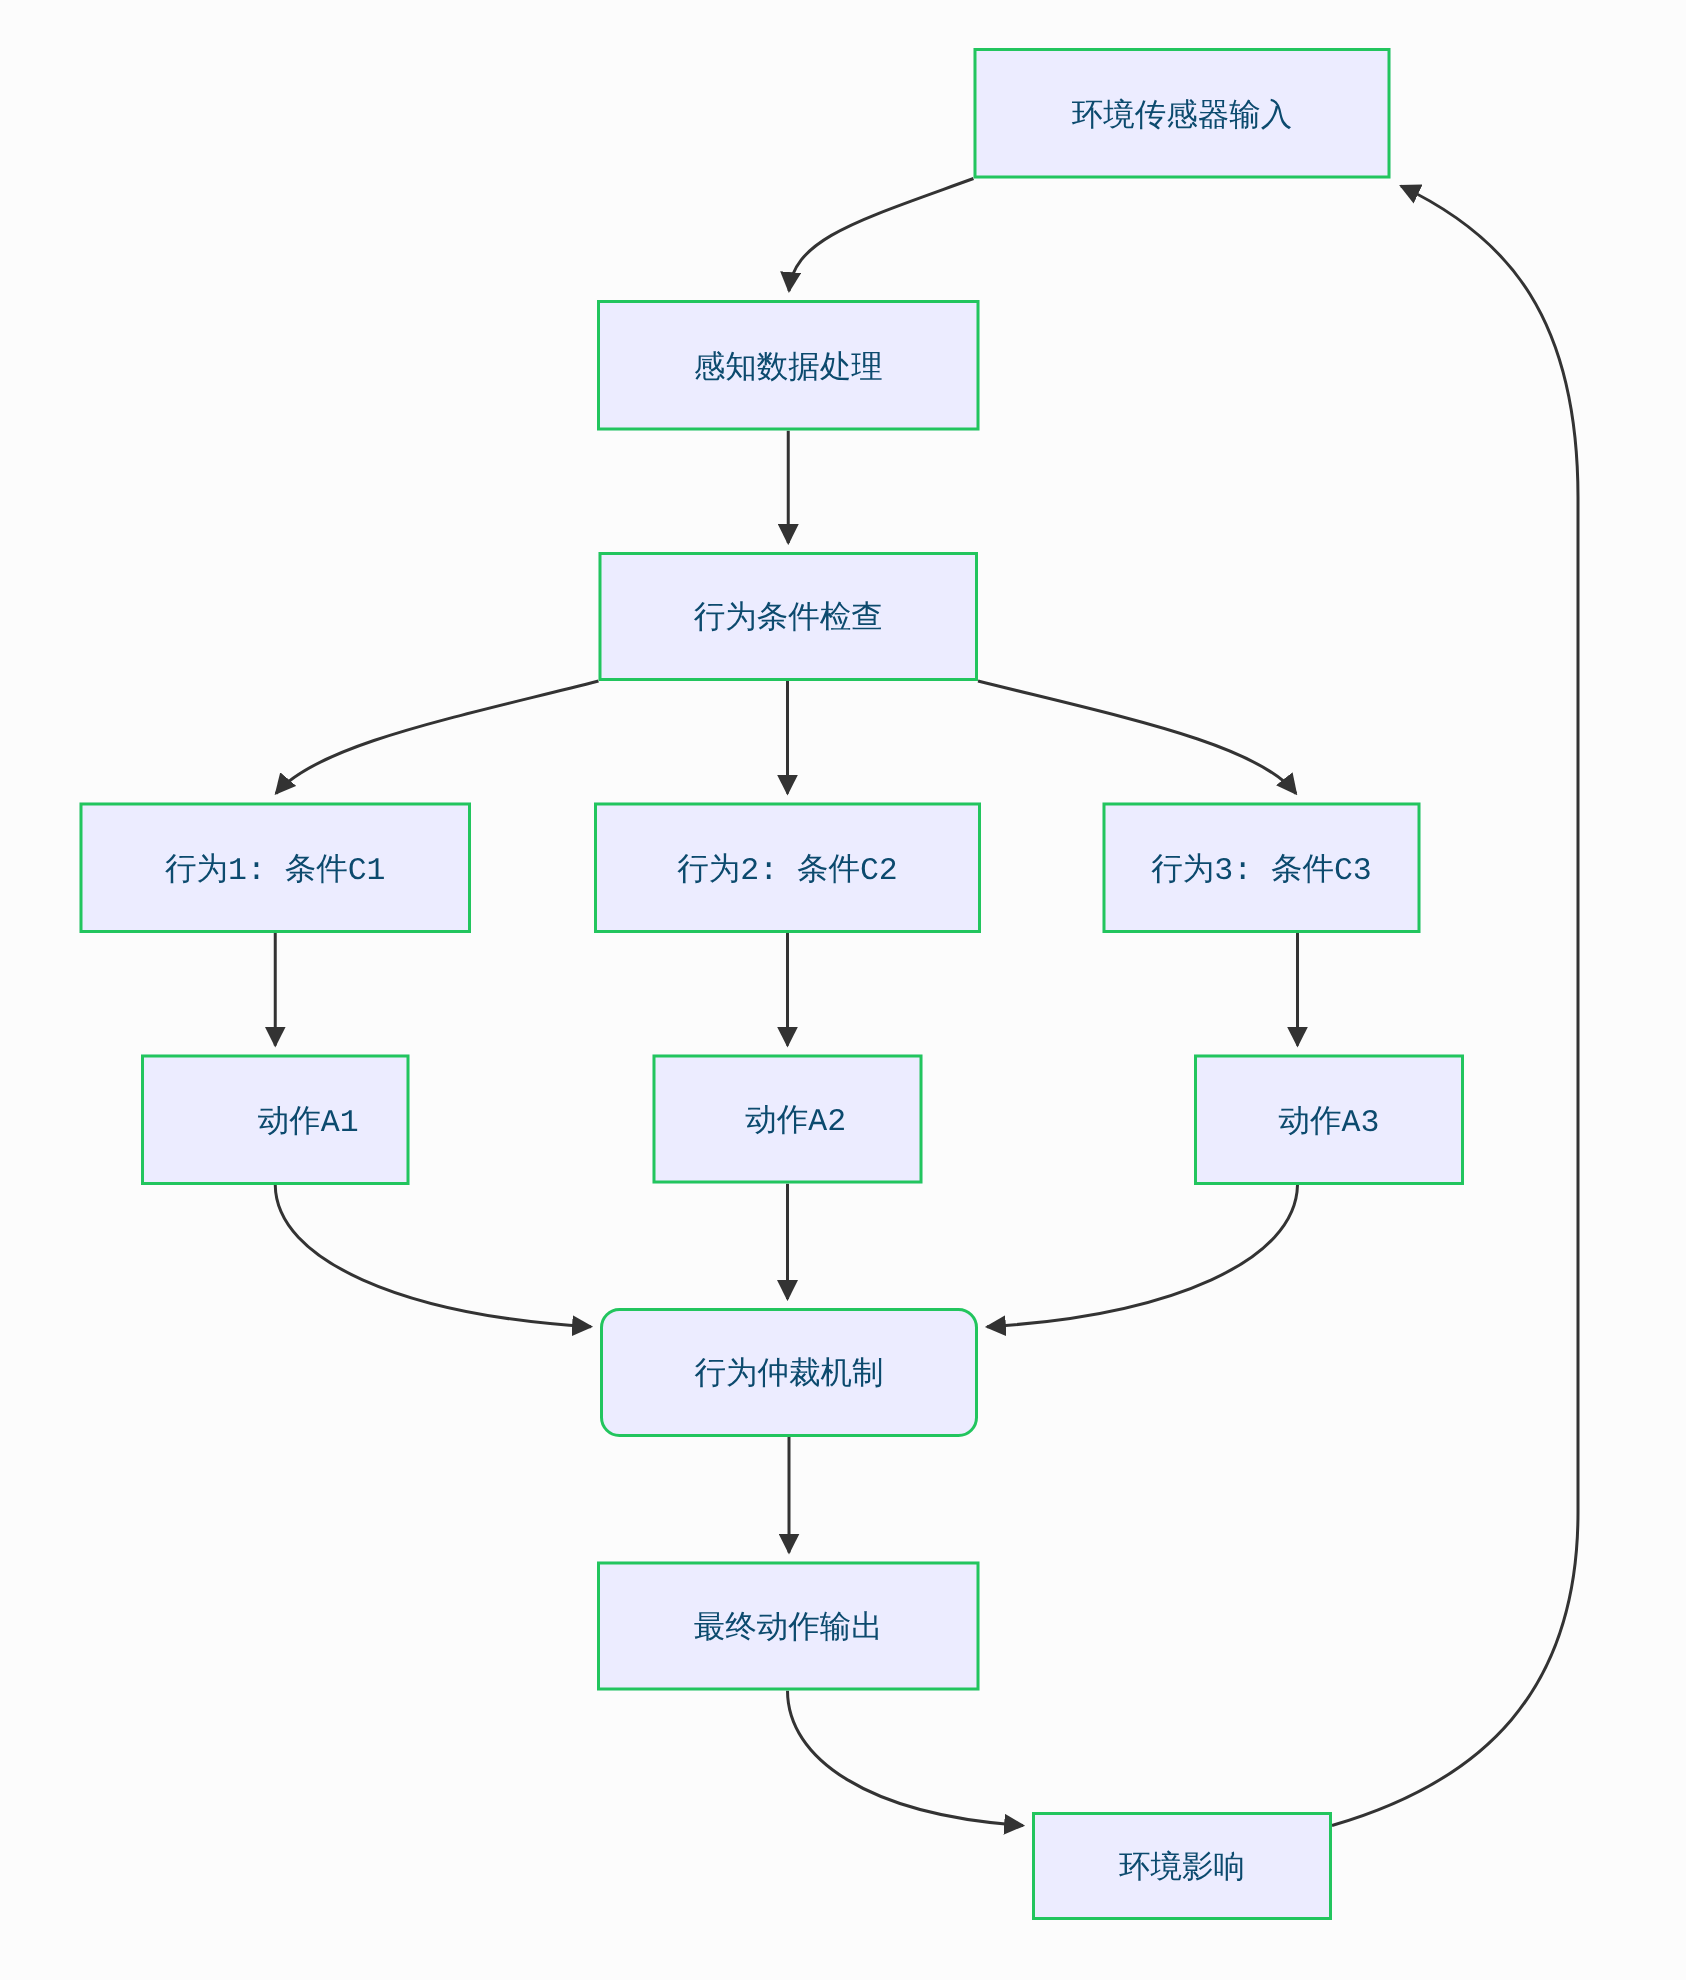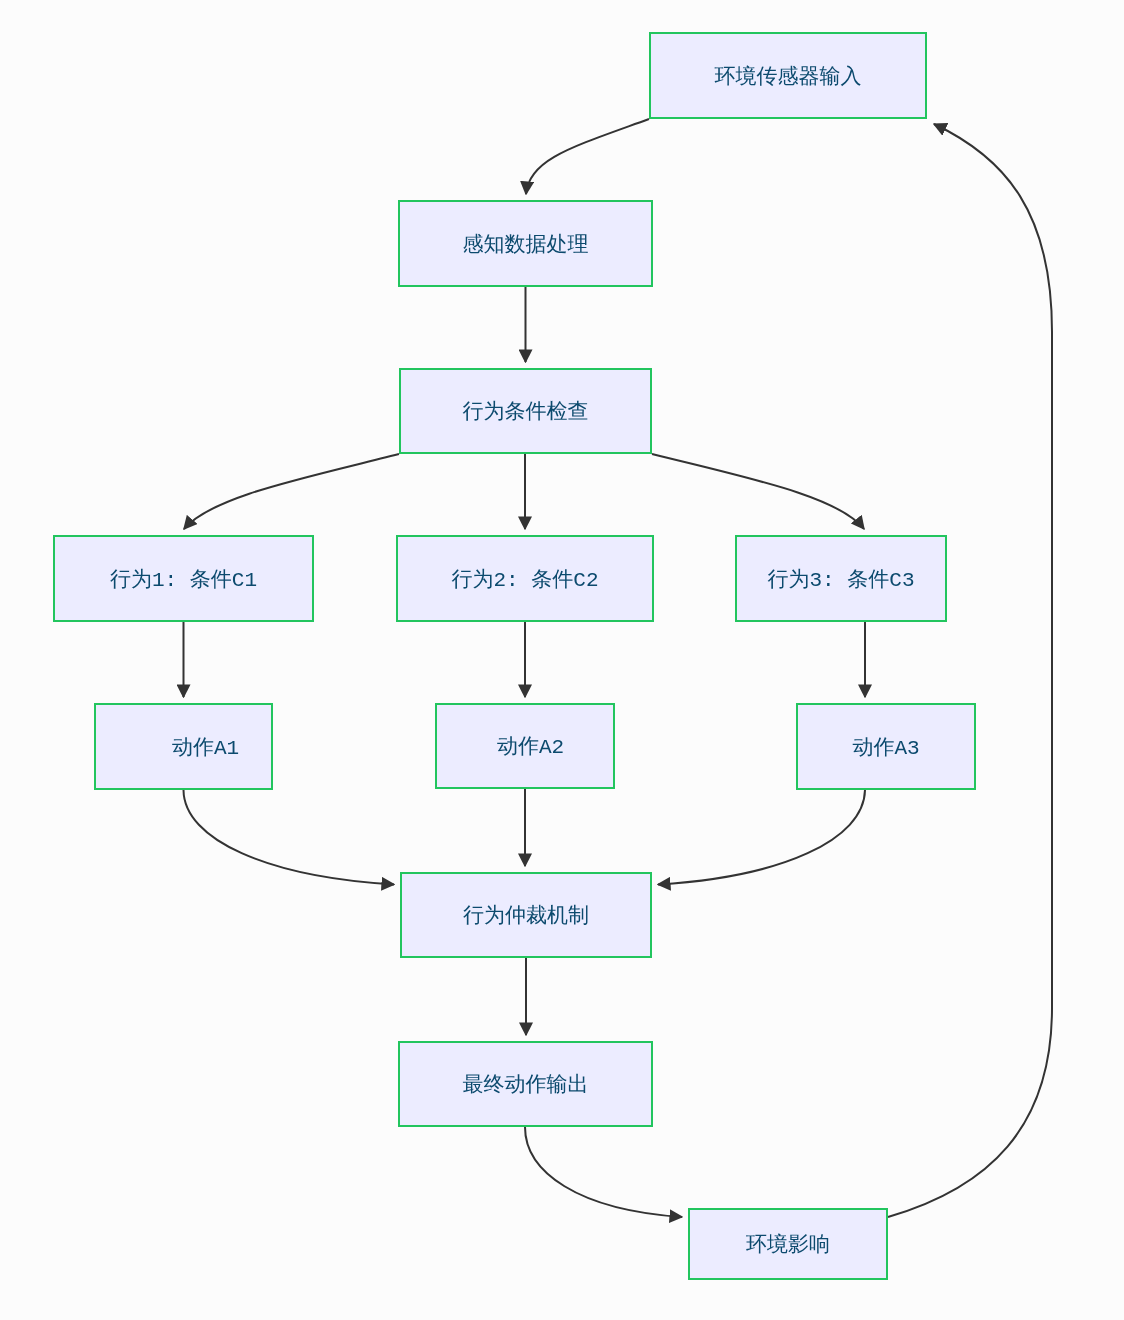--- a/index.html
+++ b/index.html
@@ -110,21 +110,21 @@
   </div>
 
   <div class="node" style="left:435px; top:703px; width:180px; height:86px;padding-left:11px;">
     <span>动作A2</span>
   </div>
 
   <div class="node" style="left:775px; top:703px; width:180px; height:87px;margin-left:21px;">
     <span>动作A3</span>
   </div>
 
-  <div class="node" style="left:400px; top:872px; width:252px; height:86px;">
+  <div class="node" style="left:400px; top:872px; width:252px; height:86px;border-radius:13px;">
     <span>行为仲裁机制</span>
   </div>
 
   <div class="node" style="left:398px; top:1041px; width:255px; height:86px;align-items:center;">
     <span>最终动作输出</span>
   </div>
 
   <div class="node" style="left:688px; top:1208px; width:200px; height:72px;">
     <span>环境影响</span>
   </div>

